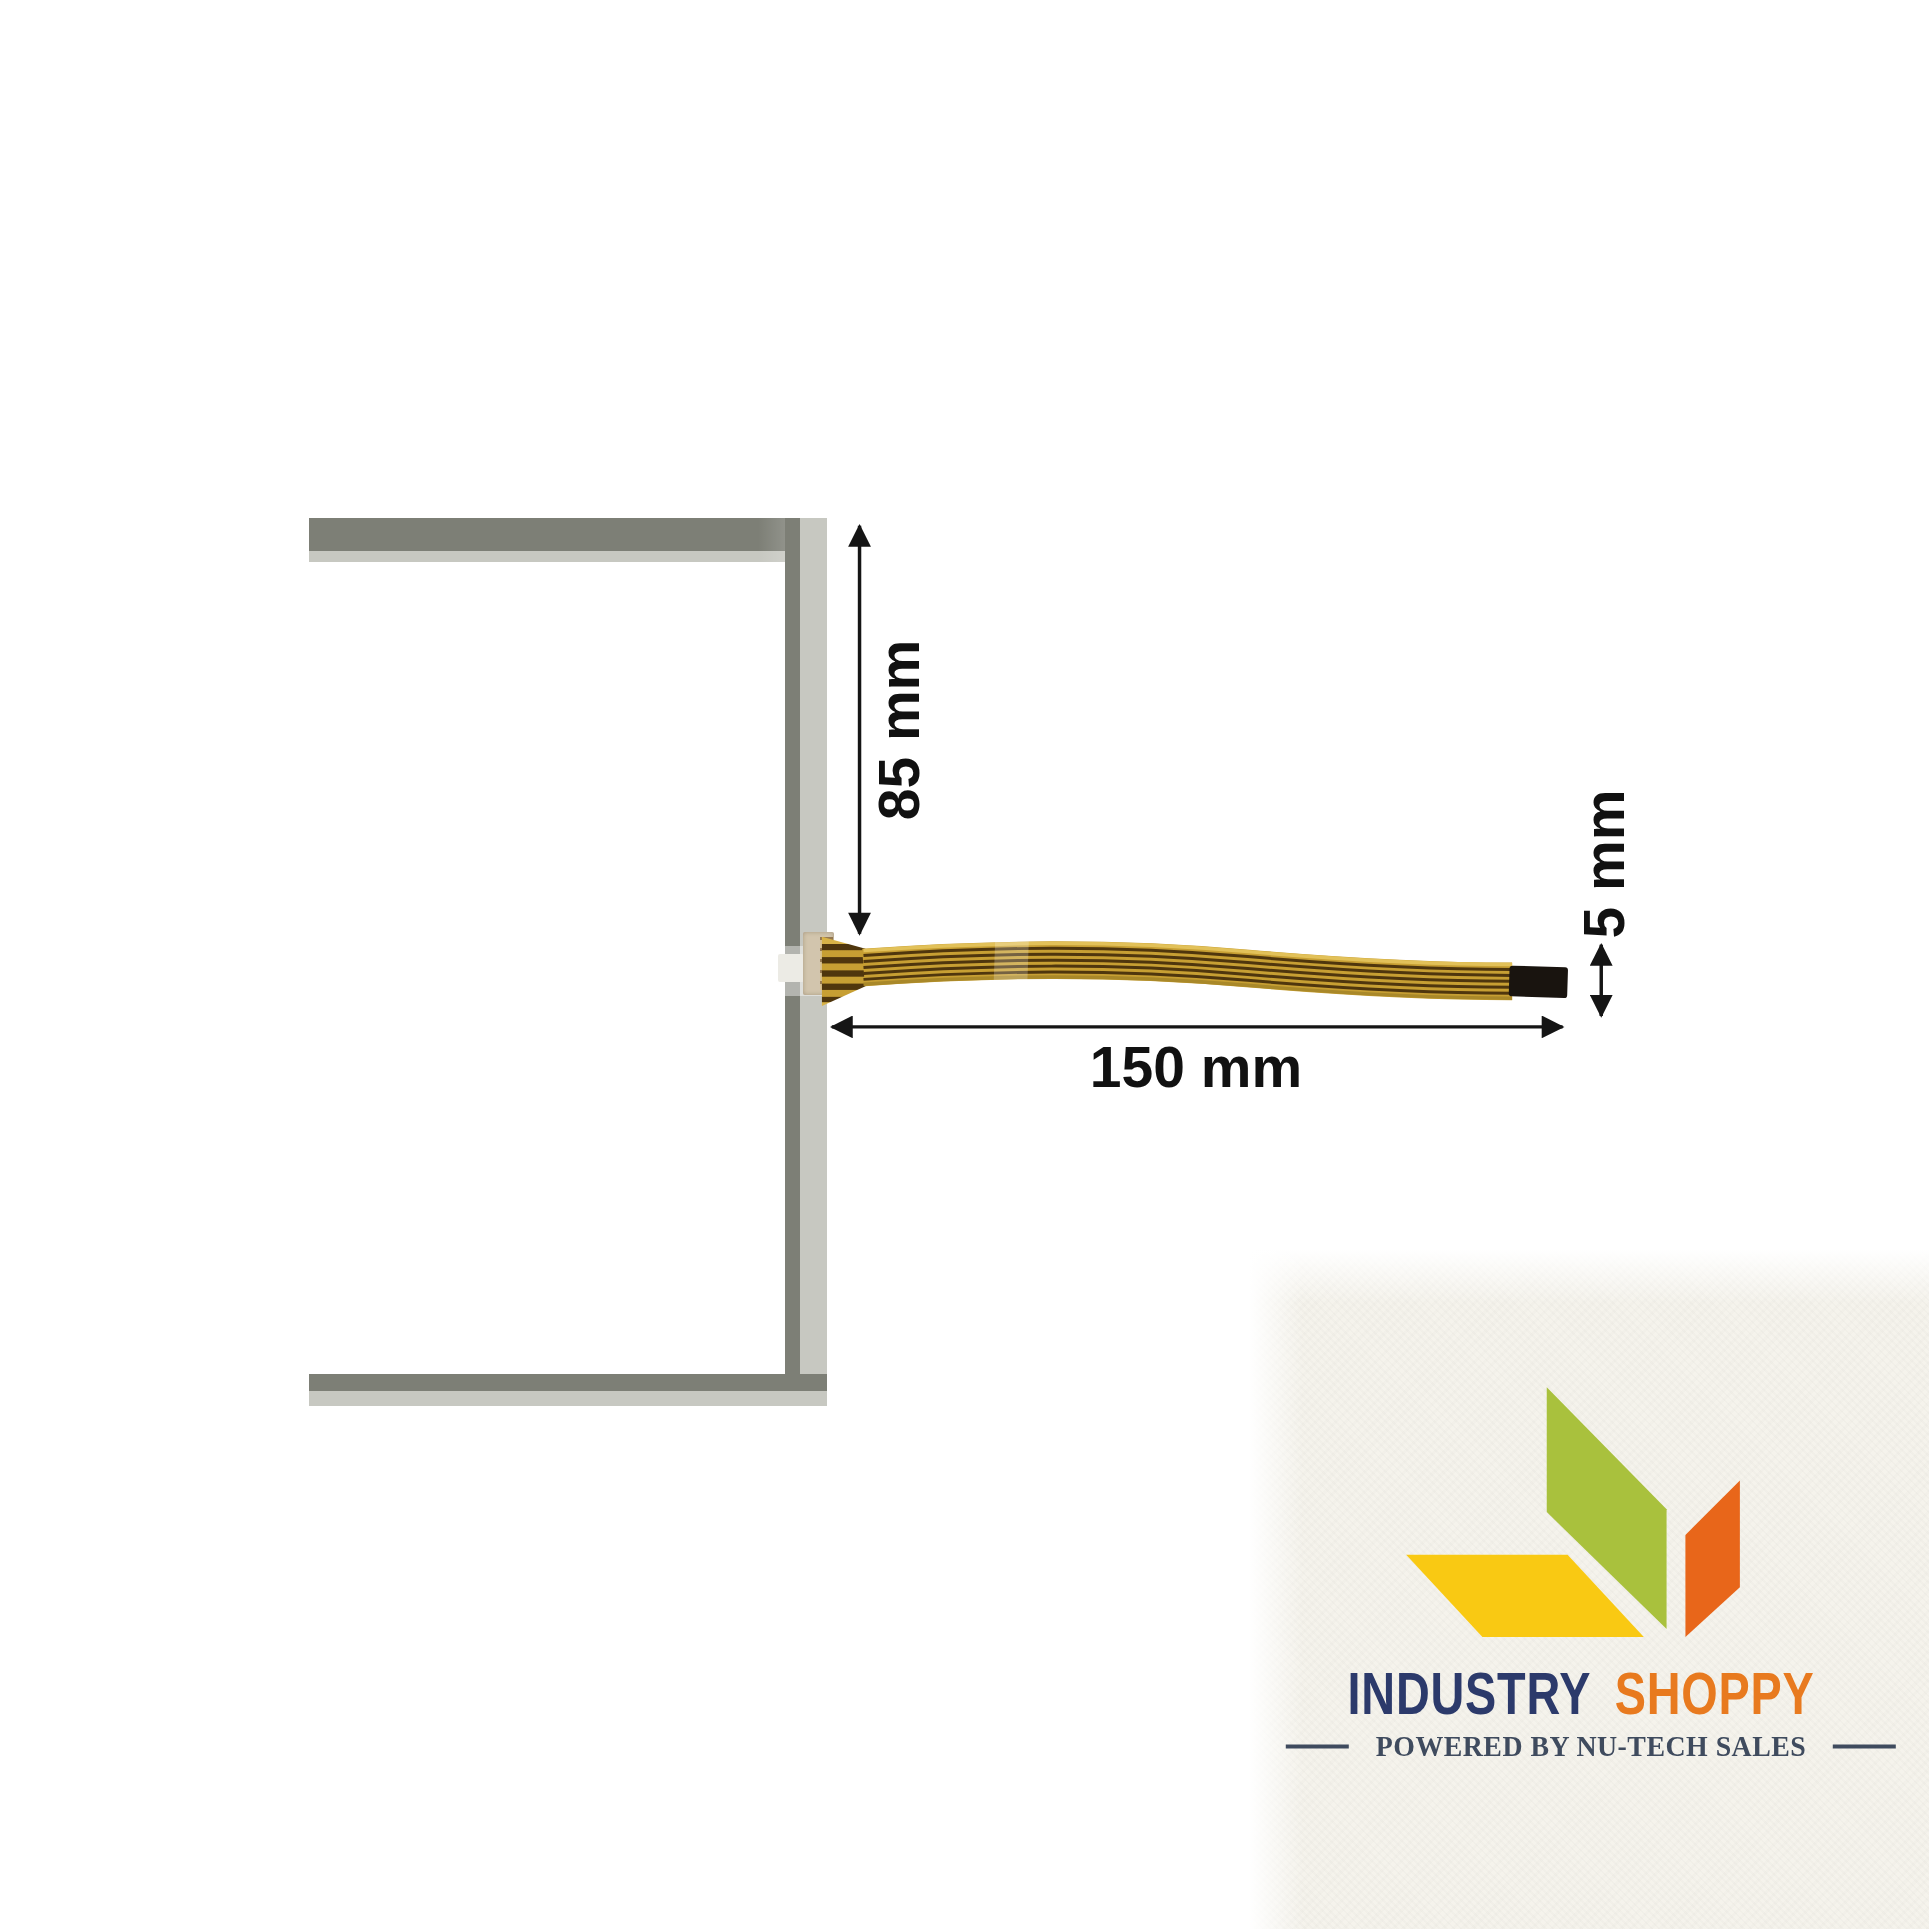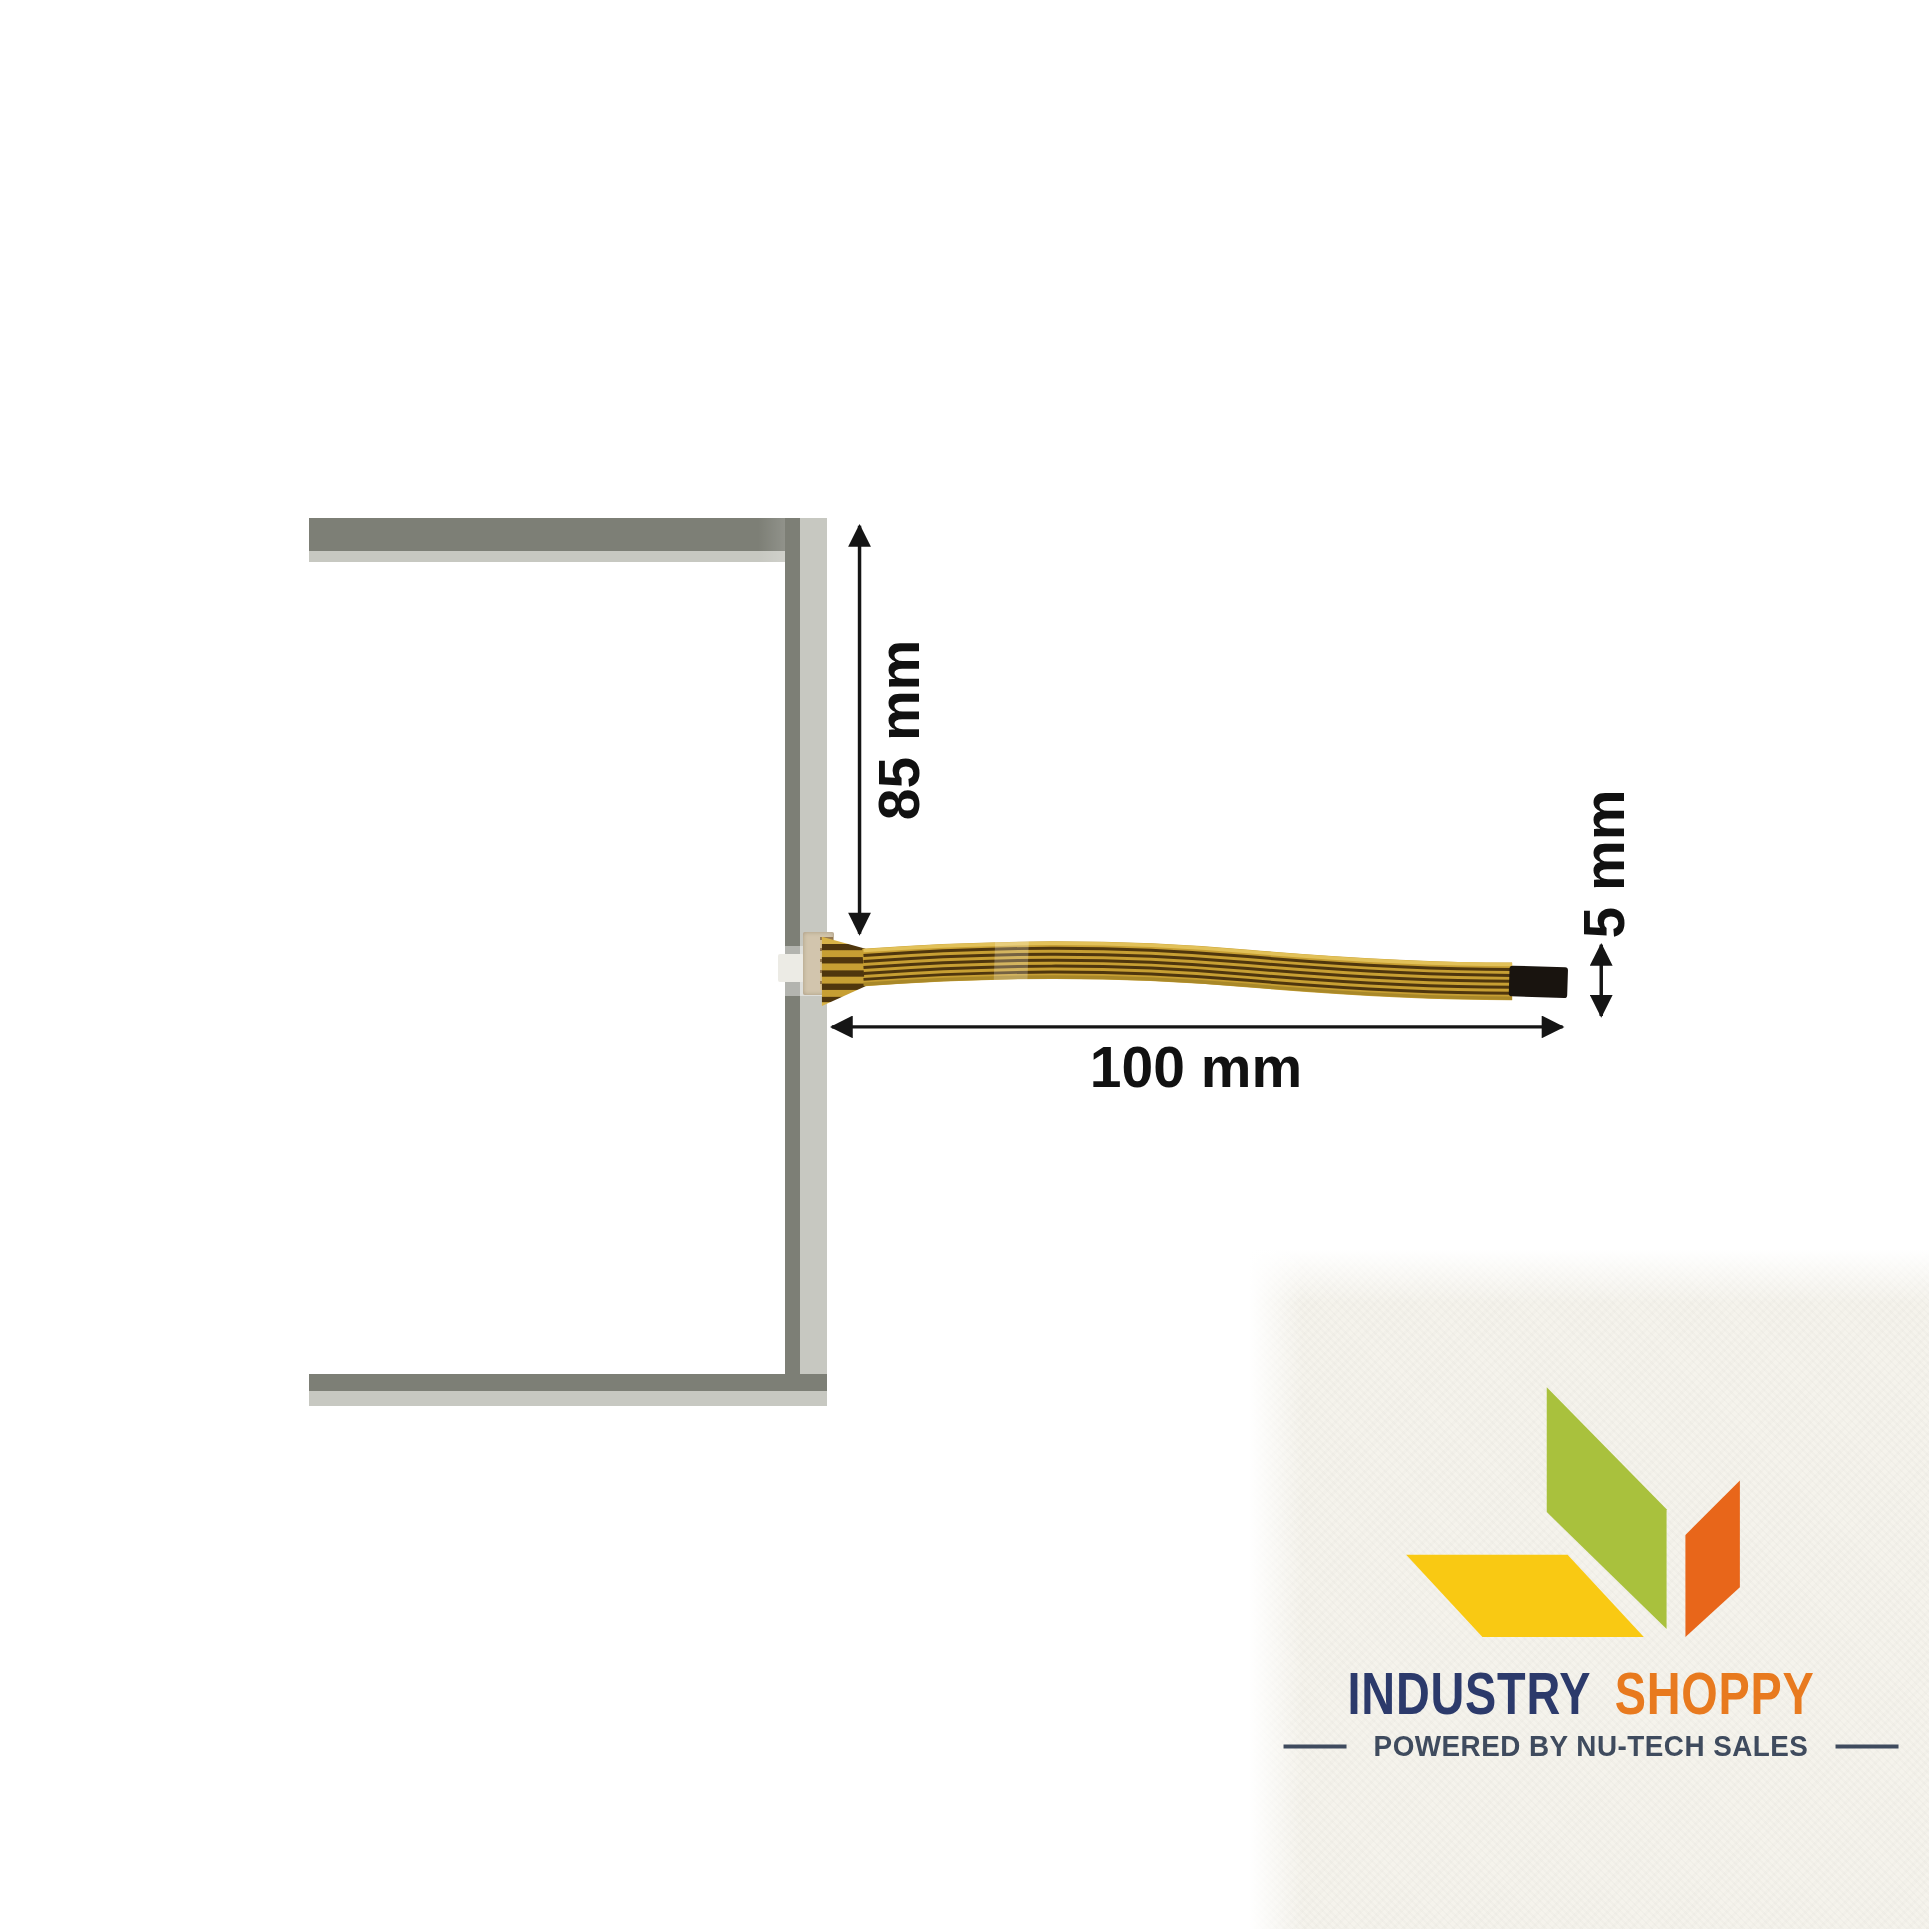--- a/index.html
+++ b/index.html
@@ -78,21 +78,21 @@
   
   .wordmark{
     left:1581px;top:1693px;white-space:nowrap;
     transform:translate(-50%,-50%) scaleX(0.78);
     font-weight:bold;font-size:60px;letter-spacing:1px;
   }
   .brand-1{color:var(--brand-navy);}
   .brand-2{color:var(--brand-orange);margin-left:30px;}
   .tagline-row{
     left:1591px;top:1746px;transform:translate(-50%,-50%);
-    display:flex;align-items:center;white-space:nowrap;
+    display:flex;align-items:center;white-space:nowrap;font-family:Liberation Serif, serif;
   }
   .tag-line-dash{width:63px;height:4px;background:var(--tagline-color);}
   .tagline-text{
     color:var(--tagline-color);font-size:29px;font-weight:600;
     letter-spacing:0.5px;margin:0 18px;transform:scaleX(0.96);
   }
 </style>
 </head>
 <body>
 
@@ -158,21 +158,21 @@
   <line class="dim" x1="1617" y1="954" x2="1617" y2="1026" marker-start="url(#arr)" marker-end="url(#arr)"></line>
 
   <g>
     <polygon class="leaf-green" points="1562,1401 1683,1524 1683,1645 1562,1527"></polygon>
     <polygon class="leaf-orange" points="1702,1550 1757,1495 1757,1603 1702,1653"></polygon>
     <polygon class="leaf-yellow" points="1420,1570 1583,1570 1660,1653 1497,1653"></polygon>
   </g>
 </svg>
 
 <div class="abs dim-label vert" style="left:899px;top:730px;">85 mm</div>
-<div class="abs dim-label" style="left:1196px;top:1067px;">100 mm</div>
+<div class="abs dim-label" style="left:1196px;top:1067px;">150 mm</div>
 <div class="abs dim-label vert" style="left:1604px;top:864px;">5 mm</div>
 
 <div class="abs wordmark">
   <span class="brand-1">INDUSTRY</span><span class="brand-2">SHOPPY</span>
 </div>
 <div class="abs tagline-row">
   <div class="tag-line-dash"></div>
   <div class="tagline-text">POWERED BY NU-TECH SALES</div>
   <div class="tag-line-dash"></div>
 </div>

